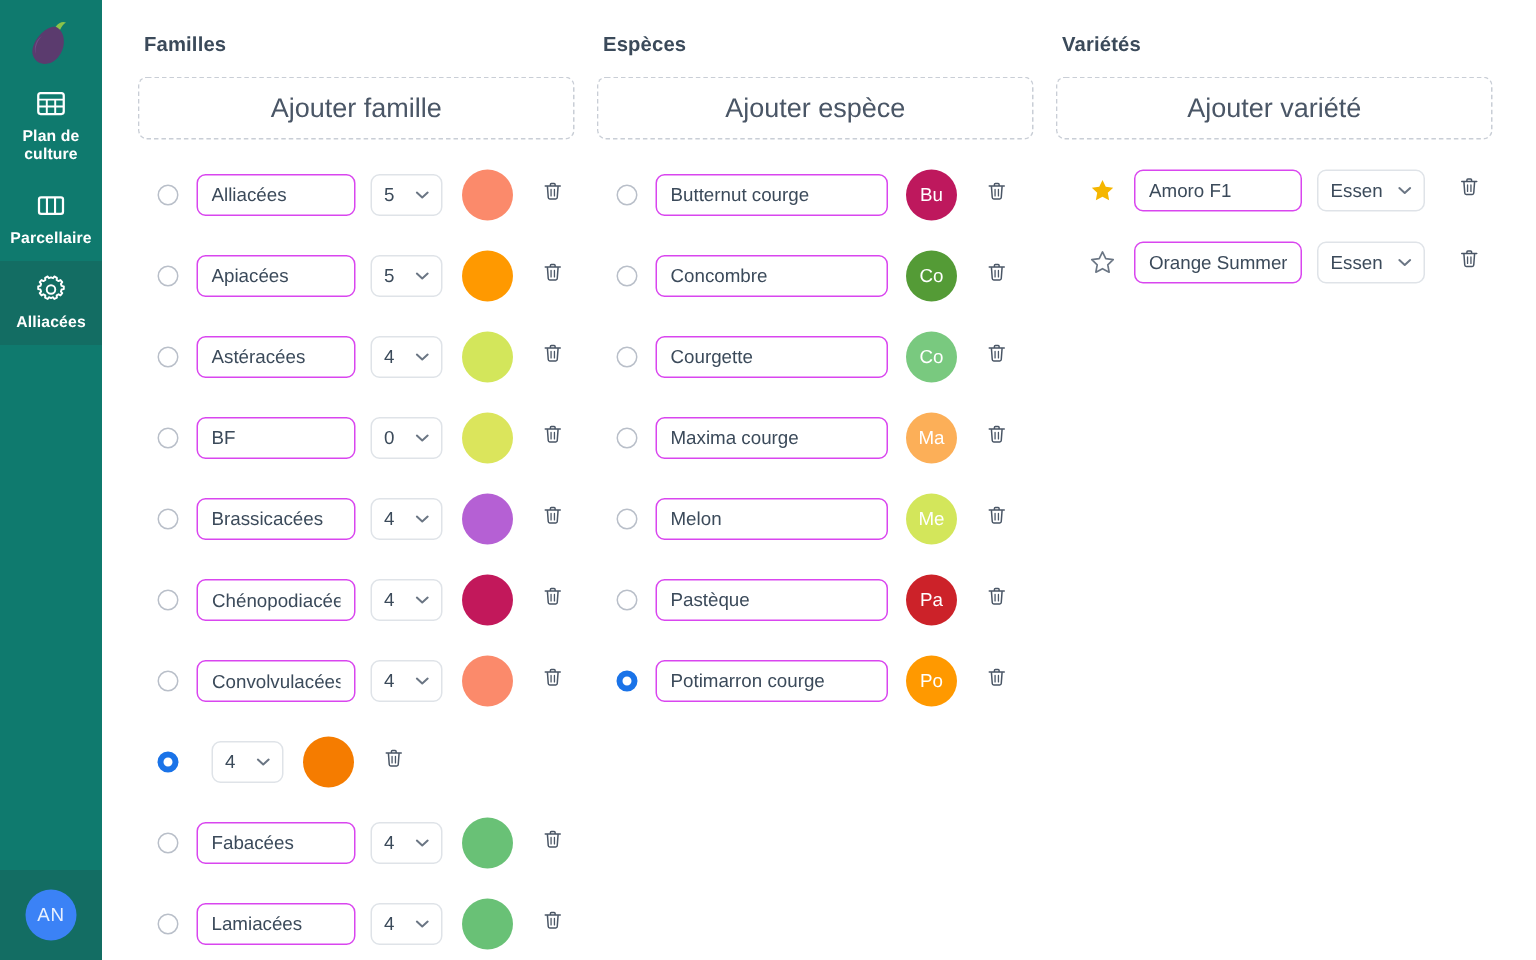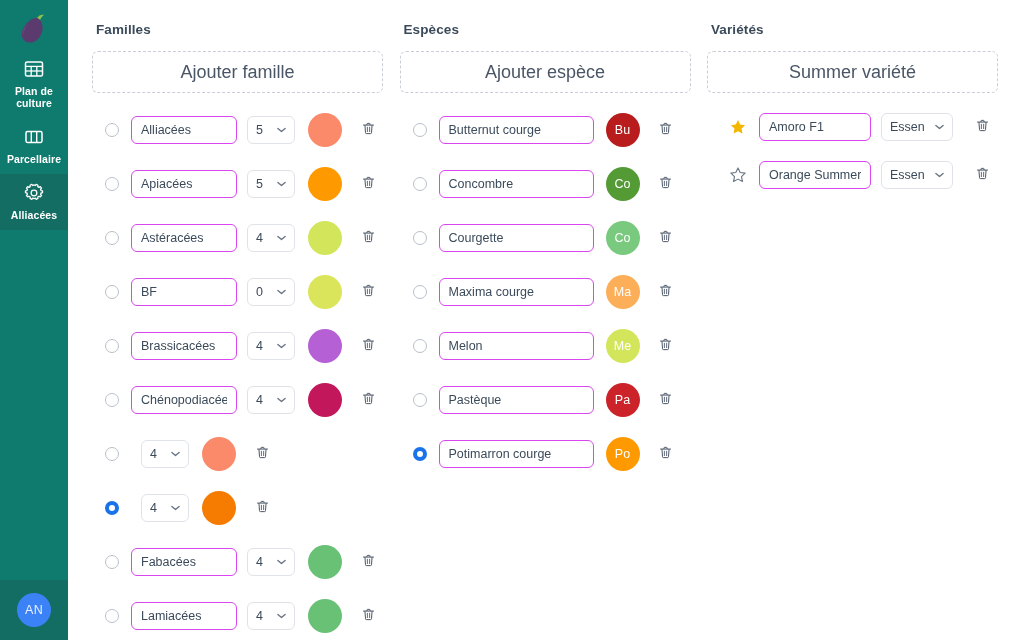--- a/index.html
+++ b/index.html
@@ -45,21 +45,20 @@
     background: #3b82f6; color: #e8f0fe;
     display: flex; align-items: center; justify-content: center;
     font-size: 12.5px; letter-spacing: .4px;
   }
 
   
   .main {
     flex: 1 1 auto; height: 640px; background: #fff;
     display: flex; padding: 18px 20px 0 24px; gap: 0;
     position: relative;
-    justify-content: space-between;
   }
   .column { width: 297px; flex: 0 0 297px; }
   .column.col-species { margin-left: 9px; }
   .column.col-varieties { margin-left: 9px; }
 
   .col-title {
     font-size: 13.5px; font-weight: 700; color: #3b4a5a;
     margin: 4px 0 14px 4px; letter-spacing: .1px;
   }
   .add-btn {
@@ -301,20 +300,21 @@
               <span><svg width="15" height="15" viewBox="0 0 24 24" aria-hidden="true">
                   <path d="M4 6.5h16" stroke="#4a5666" stroke-width="1.6" stroke-linecap="round"></path>
                   <path d="M9.5 6.5V4.8a1 1 0 011-1h3a1 1 0 011 1v1.7" fill="none" stroke="#4a5666" stroke-width="1.6"></path>
                   <path d="M6.3 6.5l.9 12.2a1.6 1.6 0 001.6 1.5h6.4a1.6 1.6 0 001.6-1.5l.9-12.2" fill="none" stroke="#4a5666" stroke-width="1.6"></path>
                   <path d="M10.2 10v7M13.8 10v7" stroke="#4a5666" stroke-width="1.4" stroke-linecap="round"></path>
                 </svg></span>
             </div>
           </div>
           <div class="row">
             <div class="radio"></div>
+            <input class="name-input fam" value="Convolvulacées" style="">
             <div class="select num">
               <span>4</span>
               <svg class="chev" width="9" height="6" viewBox="0 0 10 6" aria-hidden="true">
                 <path d="M1 1.2L5 4.8 9 1.2" fill="none" stroke="#6b7684" stroke-width="1.5" stroke-linecap="round" stroke-linejoin="round"></path>
               </svg>
             </div>
             <div class="swatch plain" style="background:#fb8a6b"></div>
             <div class="trash ">
               <span><svg width="15" height="15" viewBox="0 0 24 24" aria-hidden="true">
                   <path d="M4 6.5h16" stroke="#4a5666" stroke-width="1.6" stroke-linecap="round"></path>
@@ -383,21 +383,21 @@
         </div>
     </section>
 
     <section class="column col-species">
       <div class="col-title">Espèces</div>
       <div class="add-btn">Ajouter espèce</div>
       <div id="species-rows">
           <div class="row">
             <div class="radio"></div>
             <input class="name-input esp" value="Butternut courge" style="">
-            <div class="swatch" style="background:#b91c1c">
+            <div class="swatch" style="background:#be185d">
               <span>Bu</span>
             </div>
             <div class="trash ">
               <span><svg width="15" height="15" viewBox="0 0 24 24" aria-hidden="true">
                   <path d="M4 6.5h16" stroke="#4a5666" stroke-width="1.6" stroke-linecap="round"></path>
                   <path d="M9.5 6.5V4.8a1 1 0 011-1h3a1 1 0 011 1v1.7" fill="none" stroke="#4a5666" stroke-width="1.6"></path>
                   <path d="M6.3 6.5l.9 12.2a1.6 1.6 0 001.6 1.5h6.4a1.6 1.6 0 001.6-1.5l.9-12.2" fill="none" stroke="#4a5666" stroke-width="1.6"></path>
                   <path d="M10.2 10v7M13.8 10v7" stroke="#4a5666" stroke-width="1.4" stroke-linecap="round"></path>
                 </svg></span>
             </div>
@@ -490,21 +490,21 @@
                   <path d="M6.3 6.5l.9 12.2a1.6 1.6 0 001.6 1.5h6.4a1.6 1.6 0 001.6-1.5l.9-12.2" fill="none" stroke="#4a5666" stroke-width="1.6"></path>
                   <path d="M10.2 10v7M13.8 10v7" stroke="#4a5666" stroke-width="1.4" stroke-linecap="round"></path>
                 </svg></span>
             </div>
           </div>
         </div>
     </section>
 
     <section class="column col-varieties">
       <div class="col-title">Variétés</div>
-      <div class="add-btn">Summer variété</div>
+      <div class="add-btn">Ajouter variété</div>
       <div id="varieties-rows">
           <div class="row" style="height:48px">
             <div class="star">
               <svg width="18" height="18" viewBox="0 0 24 24" aria-hidden="true">
                 <path d="M12 2.6l2.9 6 6.6.9-4.8 4.6 1.2 6.5L12 17.5 6.1 20.6l1.2-6.5L2.5 9.5l6.6-.9z" fill="#f5b600"></path>
               </svg>
             </div>
             <input class="name-input var" value="Amoro F1" style="">
             <div class="select ess">
               <span>Essen</span>

